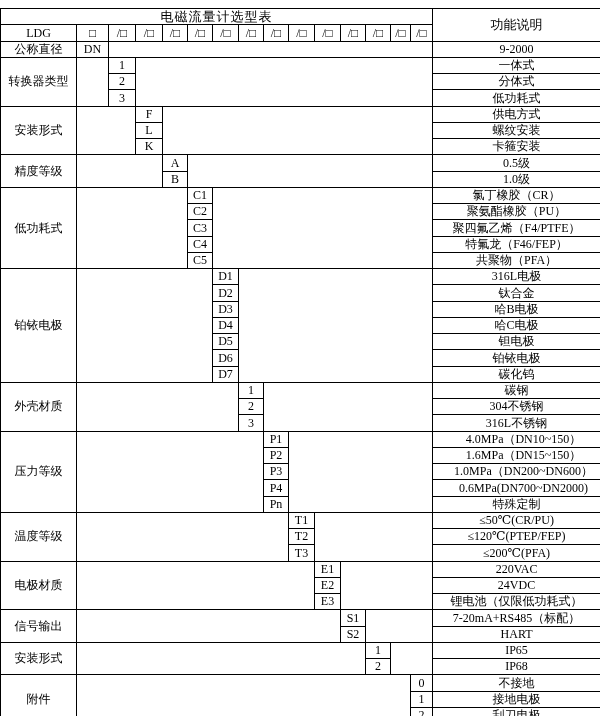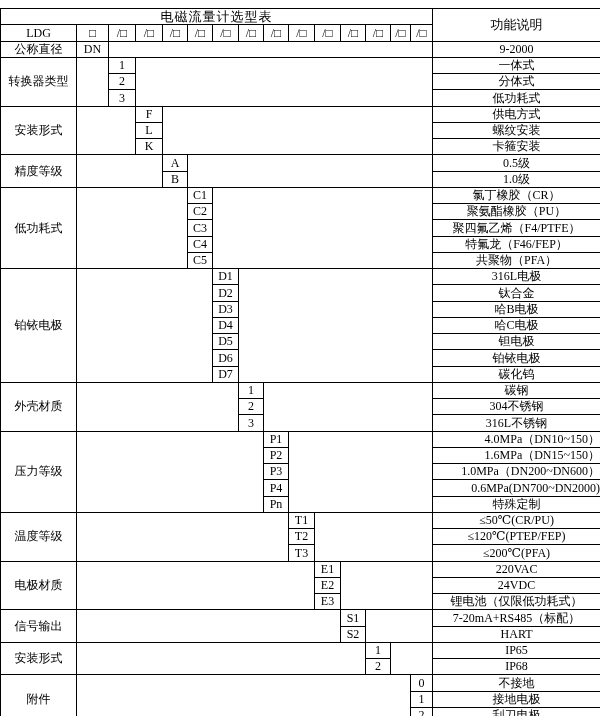--- a/index.html
+++ b/index.html
@@ -25,21 +25,21 @@
     overflow: hidden;
     white-space: nowrap;
   }
   td.title-cell   { font-size: 13px; letter-spacing: 1px; }
   td.desc-header  { font-size: 13px; }
   td.ldg-cell     { text-align: left; padding-left: 7px; }
   td.cat-cell     { }
   td.code-cell    { }
   td.slot-cell    { font-size: 12px; }
   td.desc-cell    { }
-  td.desc-cell.left { text-align: right; padding-left: 14px; }
+  td.desc-cell.left { text-align: center; padding-left: 14px; }
   td.empty-cell   { }
 </style>
 </head>
 <body>
 
 <table class="sel">
   <colgroup>
     <col style="width:76px">
       <col style="width:32px">
       <col style="width:27px">

